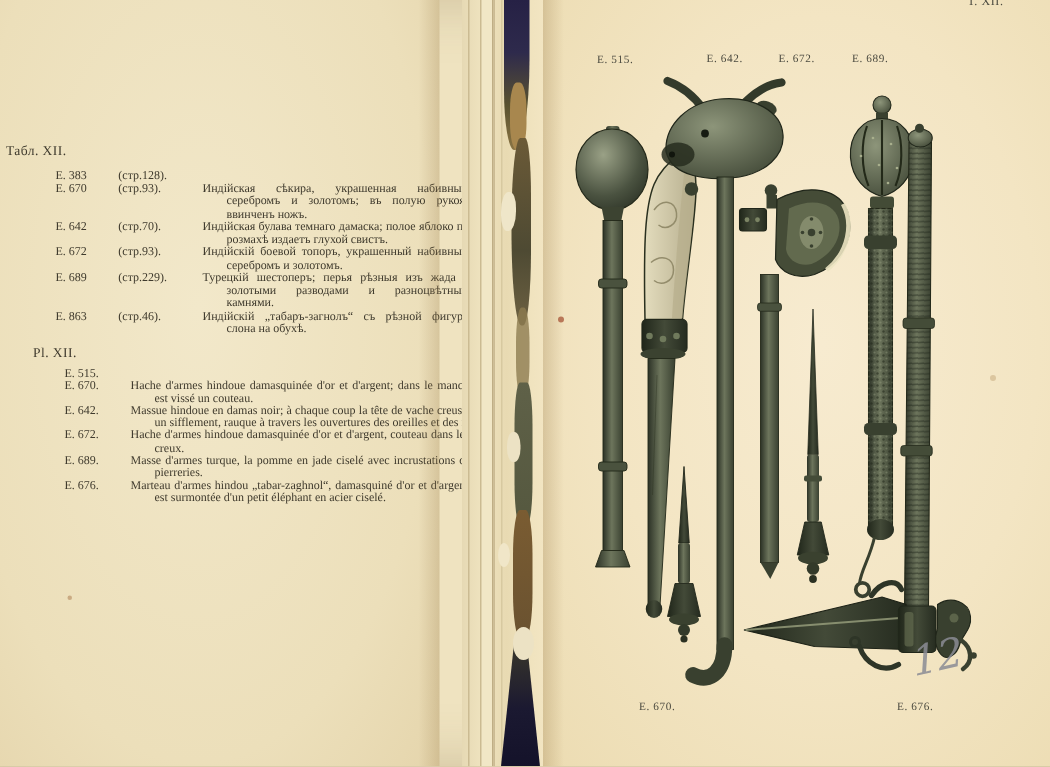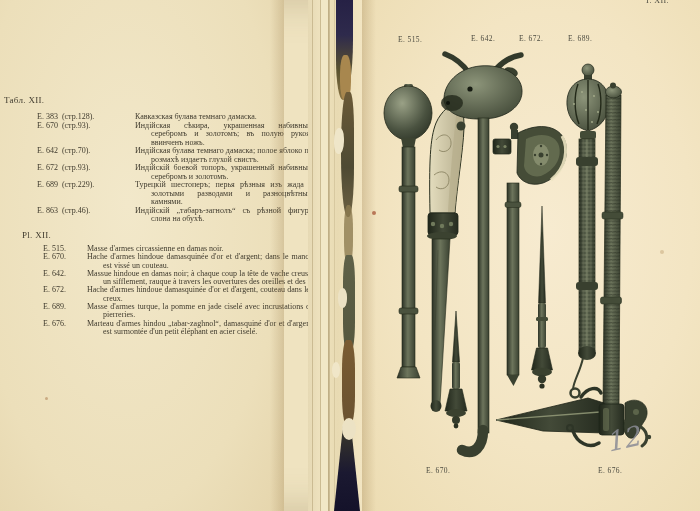--- a/index.html
+++ b/index.html
@@ -5,23 +5,22 @@
   html,body{margin:0;padding:0;background:#d8cba6;}
   .stage{
     position:relative;width:700px;height:511px;overflow:hidden;
     font-family:"Liberation Serif",serif;
     background:#efe3c0;
     box-shadow:inset 0 0 40px rgba(110,90,50,.28);
   }
   
   .page{position:absolute;top:0;height:511px;}
   .page-left{
-    left:0;width:268px;
+    left:0;width:293px;
     background:radial-gradient(ellipse at 45% 40%, #f2e8ca 0%, #ecdfba 70%, #e5d5ac 100%);
-    padding-left:16px;
   }
   .page-left::after{ 
     content:"";position:absolute;right:0;top:0;width:14px;height:100%;
     background:linear-gradient(90deg, rgba(160,130,80,0) 0%, rgba(150,120,70,.25) 100%);
   }
   .page-right{
     left:362px;width:338px;
     background:radial-gradient(ellipse at 55% 45%, #f7ebd0 0%, #f3e5c3 55%, #ecdcb2 100%);
   }
   .page-right::before{ 
@@ -54,21 +53,21 @@
   .t4{left:24px;top:362px;width:8px;height:16px;background:#f0e6c8;border-radius:50%;}
   
   .heading{position:absolute;font-size:9px;color:#3f3a2d;letter-spacing:.3px;}
   .ru-heading{left:4px;top:95px;}
   .fr-heading{left:22px;top:230px;}
   .entries{position:absolute;color:#3f3a2d;font-size:8px;}
   .ru-entries{left:37px;top:113px;width:280px;line-height:8.5px;}
   .fr-entries{left:43px;top:245px;width:294px;line-height:8.3px;}
   .entry{display:flex;align-items:flex-start;}
   .lbl{flex:0 0 98px;display:flex;padding-right:6px;box-sizing:border-box;white-space:nowrap;}
-  .lbl .mid{margin-left:4px;text-align:center;}
+  .lbl .mid{margin-left:21px;text-align:center;}
   .lbl .pg{flex:1;text-align:left;}
   .lbl.fr{flex:0 0 44px;display:block;}
   .txt{flex:1;padding-left:16px;text-indent:-16px;text-align:justify;}
   
   .pl-label{position:absolute;font-size:7.5px;color:#4c4b40;letter-spacing:.4px;
     font-family:"Liberation Serif",serif;}
   .lab-515{left:398px;top:35px;} .lab-642{left:471px;top:34px;}
   .lab-672{left:519px;top:34px;} .lab-689{left:568px;top:34px;}
   .lab-670{left:426px;top:466px;} .lab-676{left:598px;top:466px;}
   .plate-ref{position:absolute;left:645px;top:-4px;font-size:8px;color:#4c4b40;letter-spacing:.4px;}
@@ -90,21 +89,20 @@
   <div class="page page-left">
     <div class="heading ru-heading">Табл. XII.</div>
 
     <div class="entries ru-entries">
       <div class="entry">
         <span class="lbl">
             <span>Е. 383</span>
             <span class="mid">(стр.</span>
             <span class="pg">128).</span>
           </span>
-        <span class="txt">Кавказская булава темнаго дамаска.</span>
       </div>
       <div class="entry">
         <span class="lbl">
             <span>Е. 670</span>
             <span class="mid">(стр.</span>
             <span class="pg">93).</span>
           </span>
         <span class="txt">Индійская сѣкира, украшенная набивнымъ серебромъ и золотомъ; въ полую рукоять ввинченъ ножъ.</span>
       </div>
       <div class="entry">
@@ -139,21 +137,20 @@
           </span>
         <span class="txt">Индійскій „табаръ-загнолъ“ съ рѣзной фигурой слона на обухѣ.</span>
       </div>
     </div>
 
     <div class="heading fr-heading">Pl. XII.</div>
 
     <div class="entries fr-entries">
       <div class="entry">
         <span class="lbl fr">Е. 515.</span>
-        <span class="txt">Masse d'armes circassienne en damas noir.</span>
       </div>
       <div class="entry">
         <span class="lbl fr">Е. 670.</span>
         <span class="txt">Hache d'armes hindoue damasquinée d'or et d'argent; dans le manche creux est vissé un couteau.</span>
       </div>
       <div class="entry">
         <span class="lbl fr">Е. 642.</span>
         <span class="txt">Massue hindoue en damas noir; à chaque coup la tête de vache creuse produit un sifflement, rauque à travers les ouvertures des oreilles et des narines.</span>
       </div>
       <div class="entry">

